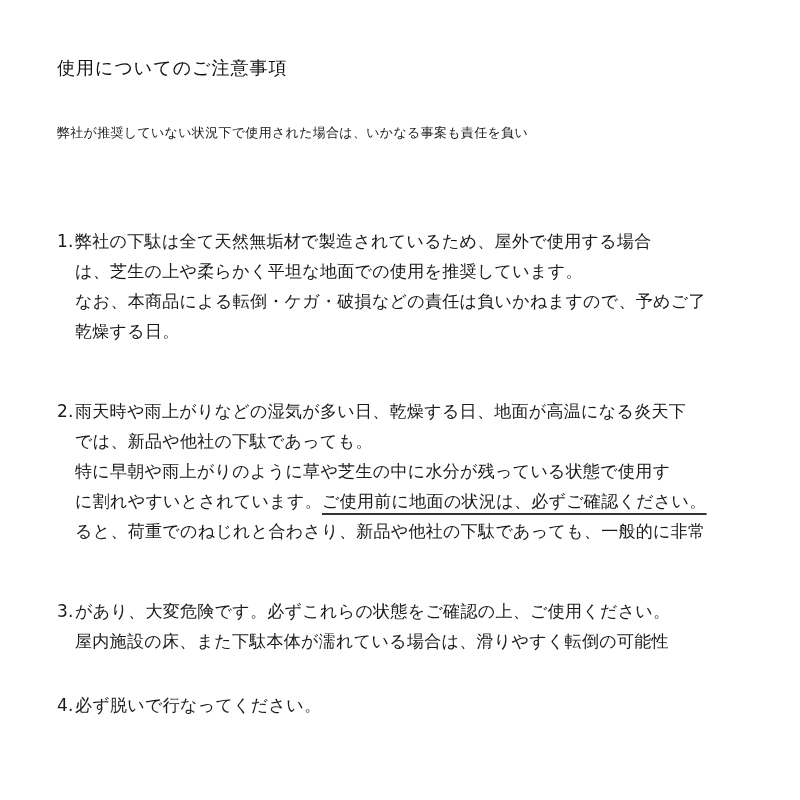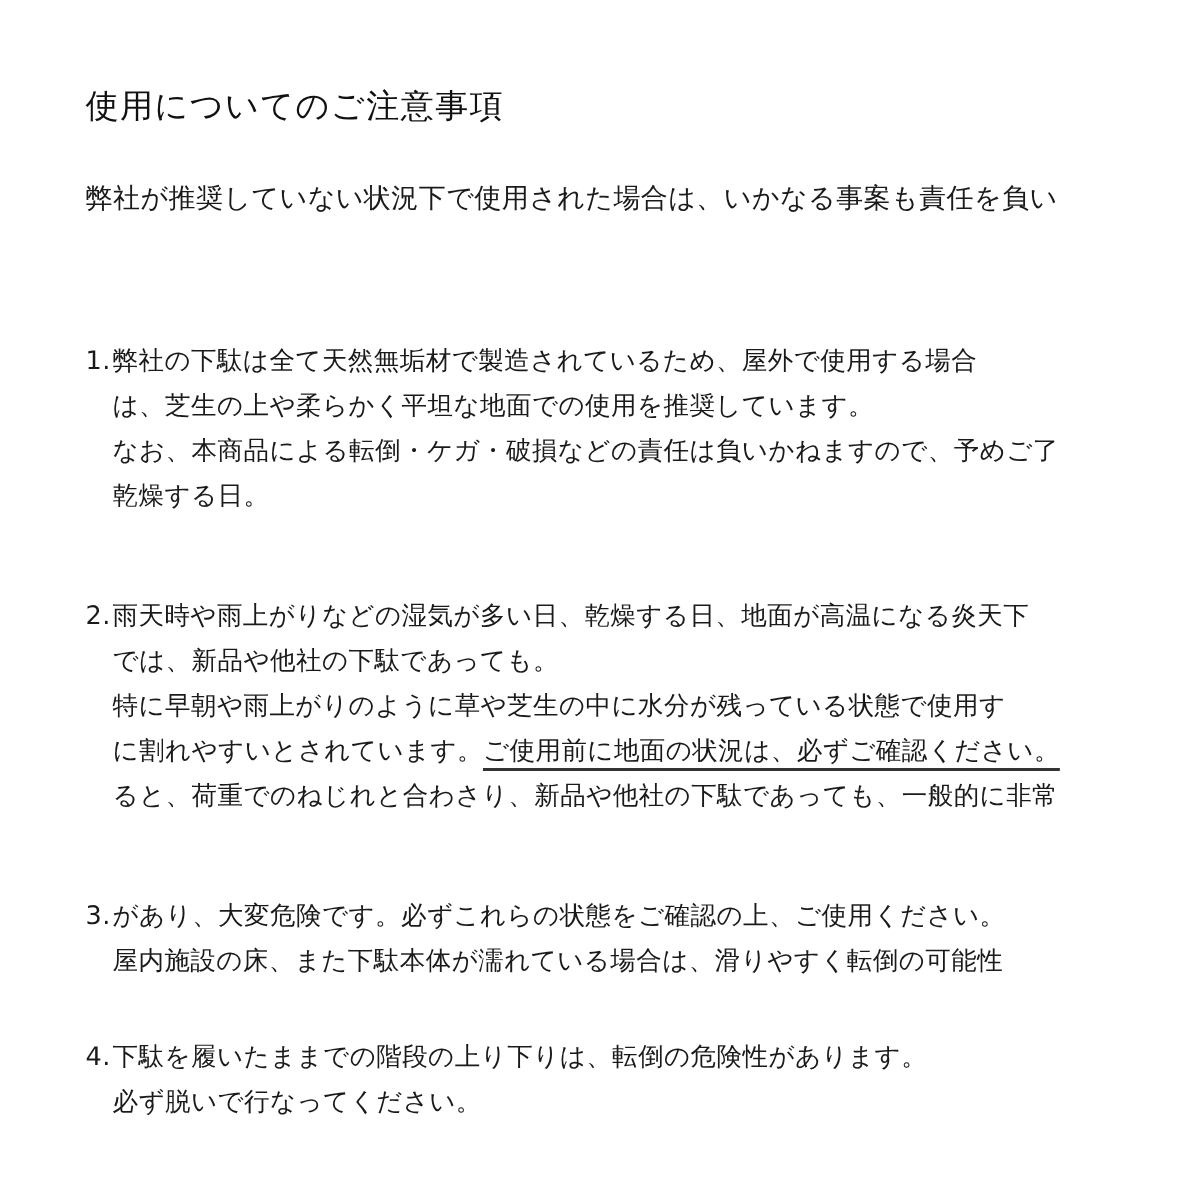--- a/index.html
+++ b/index.html
@@ -17,32 +17,32 @@
     }
     .page {
       position: absolute;
       left: 0; top: 0;
       width: 800px; height: 800px;
     }
     .title {
       position: absolute;
       left: 57px;
       top: 56px;
-      font-size: 22px;
+      font-size: 18px;
       font-weight: 500;
       letter-spacing: 1px;
       color: #111;
       white-space: nowrap;
     }
     .intro {
       position: absolute;
       left: 57px;
       top: 117px;
       width: 720px;
-      font-size: 18px;
+      font-size: 13px;
       line-height: 32px;
       letter-spacing: 0.3px;
     }
     .intro .line { display: block; white-space: nowrap; }
     .item {
       position: absolute;
       left: 57px;
       width: 720px;
       font-size: 17px;
       line-height: 30px;
@@ -106,18 +106,17 @@
     <span class="num">3.</span>
     <div class="body">
       <span class="line">があり、大変危険です。必ずこれらの状態をご確認の上、ご使用ください。</span>
       <span class="line">屋内施設の床、また下駄本体が濡れている場合は、滑りやすく転倒の可能性</span>
     </div>
   </div>
 
   <div class="item" id="item4">
     <span class="num">4.</span>
     <div class="body">
-      <span class="line">下駄を履いたままでの階段の上り下りは、転倒の危険性があります。</span>
       <span class="line">必ず脱いで行なってください。</span>
     </div>
   </div>
 
 </div>
 
 </body></html>

